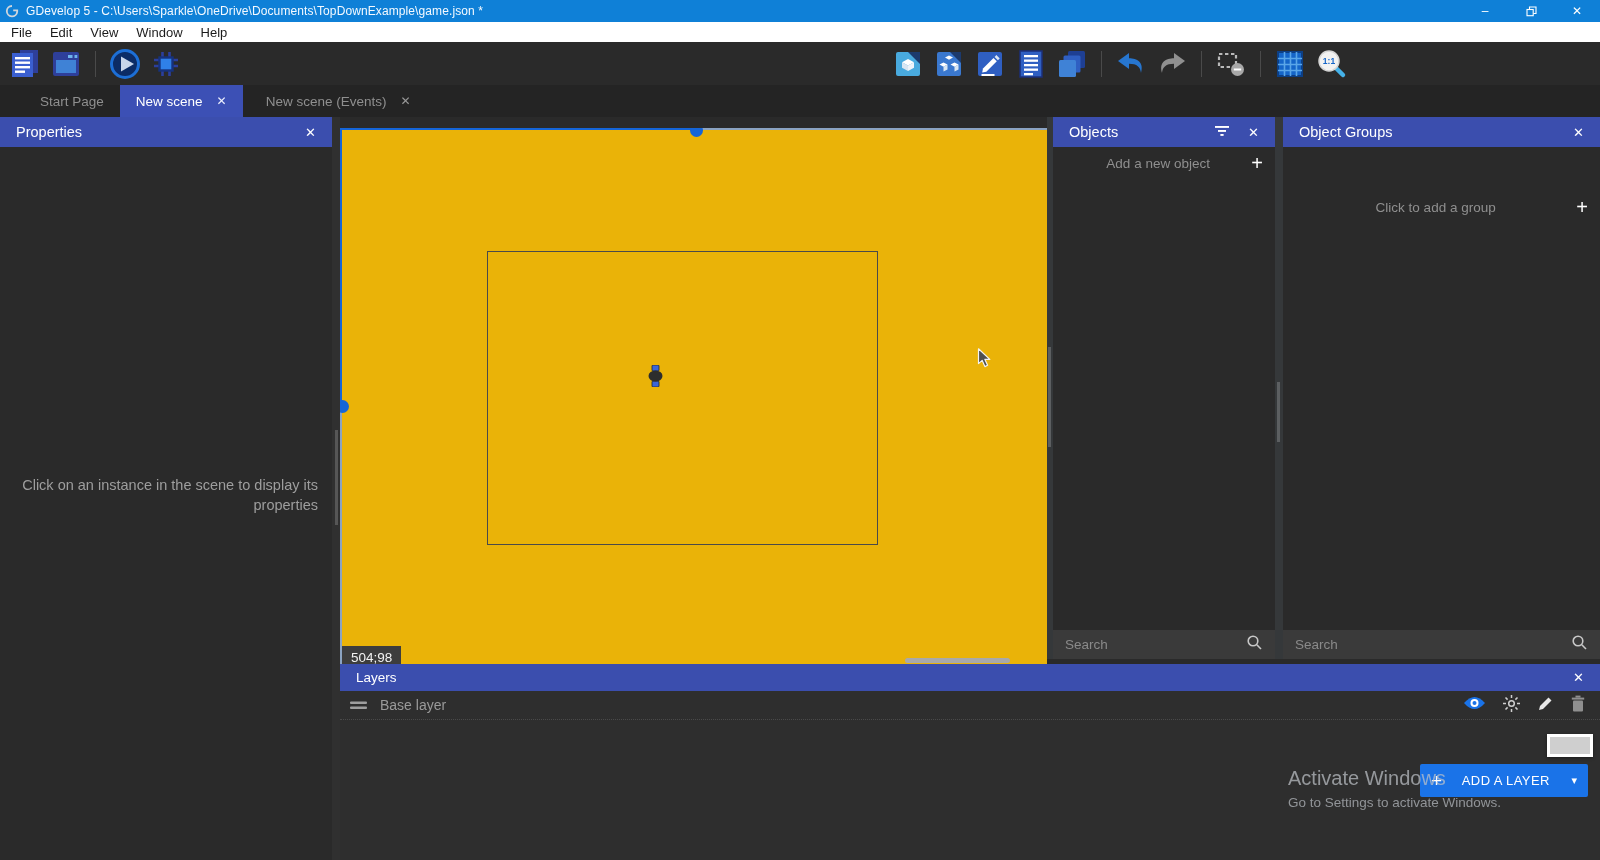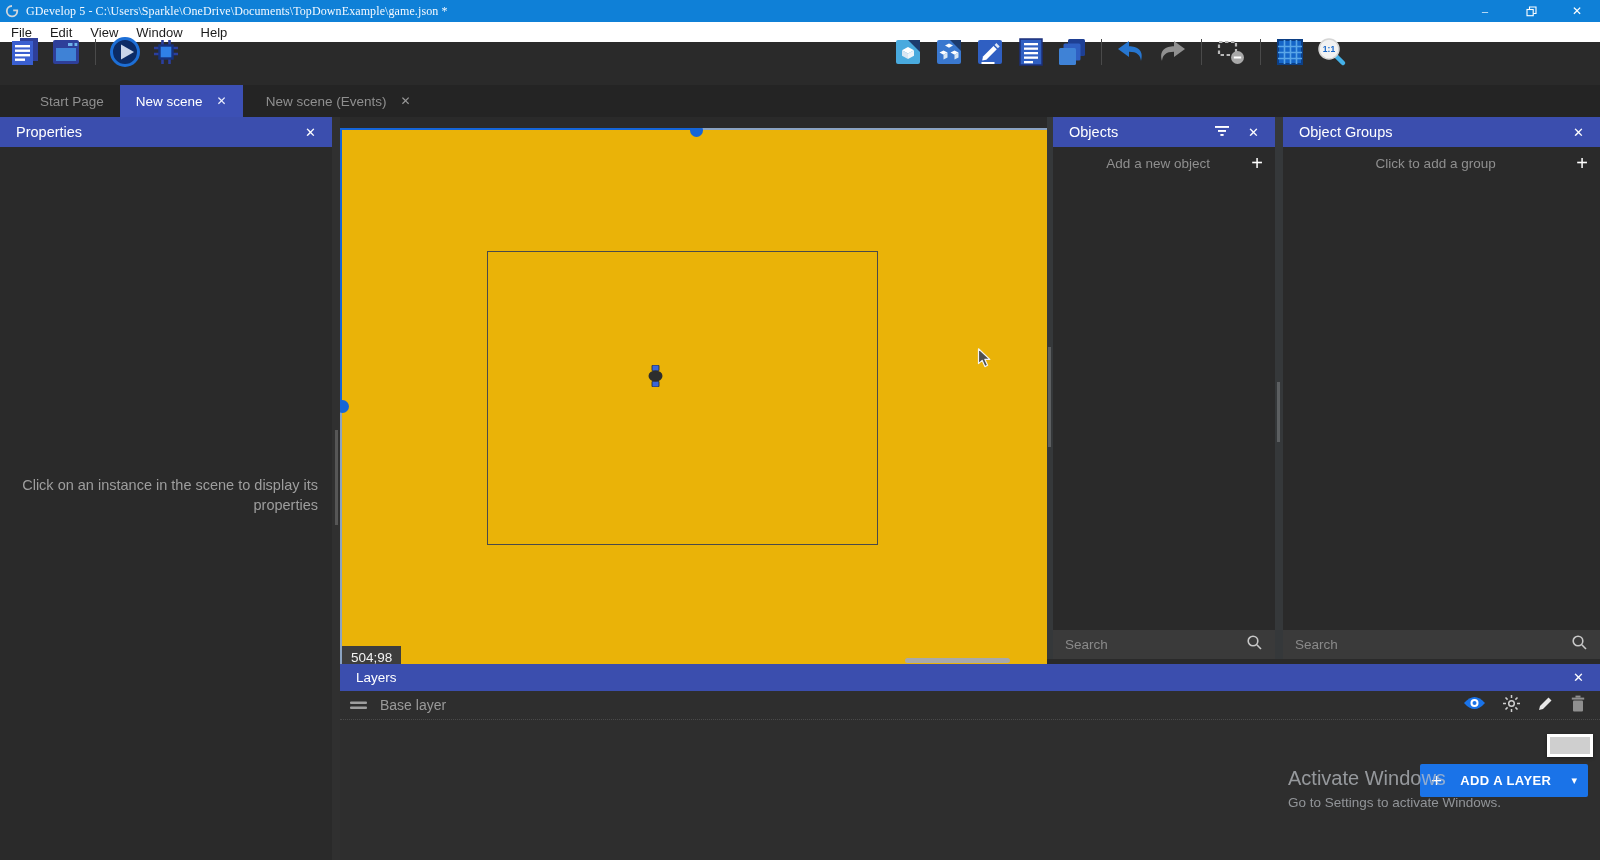--- a/index.html
+++ b/index.html
@@ -1,31 +1,31 @@
 <!DOCTYPE html>
 <html><head>
 <meta charset="utf-8">
 <style>
   * { margin:0; padding:0; box-sizing:border-box; }
   body { background:#1a1a1a; font-family:"Liberation Sans", sans-serif; }
   .app { position:relative; width:1600px; height:860px; background:#2a2a2a; overflow:hidden; font-family:"Liberation Sans", sans-serif; }
 
   
-  .titlebar { position:absolute; left:0; top:0; width:1600px; height:22px; background:#0f80d7; display:flex; align-items:center; color:#fff;font-family:Liberation Serif, serif; }
+  .titlebar { position:absolute; left:0; top:0; width:1600px; height:22px; background:#0f80d7; display:flex; align-items:center; color:#fff; }
   .titlebar .logo { margin:0 7px 0 5px; display:flex; }
   .title-text { font-size:12px; letter-spacing:.1px; color:#f4f9ff; }
   .win-controls { margin-left:auto; display:flex; height:100%; }
   .win-btn { width:46px; height:100%; display:flex; align-items:center; justify-content:center; font-size:12px; color:#fff; }
 
   
   .menubar { position:absolute; left:0; top:22px; width:1600px; height:20px; background:#ffffff; display:flex; align-items:center; padding-left:2px; }
   .menu-item { padding:0 9px; height:100%; display:flex; align-items:center; font-size:13px; color:#1b1b1b; }
 
   
-  .toolbar { position:absolute; left:0; top:42px; width:1356px; height:43px; background:#2a2a2a; display:flex; align-items:flex-end; justify-content:space-between; padding:16px 8px; }
+  .toolbar { position:absolute; left:0; top:42px; width:1356px; height:43px; background:#2a2a2a; display:flex; align-items:center; justify-content:space-between; padding:0 8px; }
   .tool-group { display:flex; align-items:center; gap:7px; }
   .tool-btn { width:34px; height:34px; display:flex; align-items:center; justify-content:center; }
   .tool-sep { width:1px; height:26px; background:#4a4a4a; margin:0 5px; }
 
   
   .tabbar { position:absolute; left:0; top:85px; width:1600px; height:32px; background:#242424; display:flex; align-items:stretch;padding-left:24px; }
   .tab { display:flex; align-items:center; padding:0 16px; font-size:13.5px; color:#8f8f8f; gap:14px; white-space:nowrap; }
   .tab.active { background:#3c50b5; color:#ffffff; }
   .tab-close { font-size:12px; color:#9a9a9a; }
   .tab.active .tab-close { color:#eef1ff; }
@@ -60,42 +60,42 @@
   .divider { position:absolute; top:117px; height:542px; background:#35383a; }
   .d1 { left:1047px; width:6px; }
   .d2 { left:1275px; width:8px; }
   .lane-thumb { position:absolute; left:1px; width:3px; background:#5c5f61; }
   .d1 .lane-thumb { top:230px; height:100px; }
   .d2 .lane-thumb { top:265px; height:60px; left:2px; }
 
   
   .side-panel { position:absolute; top:117px; height:542px; background:#2a2a2a; display:flex; flex-direction:column; }
   .objects { left:1053px; width:222px; }
-  .groups  { left:1283px; width:317px; }
+  .groups  { left:1283px; width:317px;gap:44px; }
   .obj-row { height:31px; background:#2f2f2f; border-bottom:1px solid #3c3c3c; display:flex; align-items:center; padding:0 12px 0 16px; flex:none; }
   .obj-name { flex:1; text-align:center; color:#ececec; font-size:13.5px; }
   .dots { color:#fff; font-size:14px; letter-spacing:0; line-height:10px; }
   .add-row { height:32px; display:flex; align-items:center; padding:0 12px; flex:none; }
   .add-label { flex:1; text-align:center; color:#8f8f8f; font-size:13.5px; }
   .plus { color:#fff; font-size:20px; font-weight:400; line-height:16px; }
   .panel-body { flex:1; }
   .search-bar { height:29px; background:#3a3a3a; display:flex; align-items:center; padding:0 12px; flex:none; }
   .search-input { flex:1; background:transparent; border:none; outline:none; color:#cccccc; font-size:13.5px; font-family:"Liberation Sans",sans-serif; }
   .search-input::placeholder { color:#8a8a8a; opacity:1; }
 
   
   .layers { position:absolute; left:340px; top:664px; width:1260px; height:196px; background:#2e2e2e; }
   .layers .panel-header { height:27px; font-size:13.5px; padding:0 16px; }
   .layer-row { height:29px; display:flex; align-items:center; padding:0 14px 0 10px; border-bottom:1px dotted #4a4a4a; }
   .layer-label { color:#9a9a9a; font-size:14px; margin-left:12px; }
   .layer-icons { margin-left:auto; display:flex; align-items:center; gap:16px; }
   .color-swatch { position:absolute; right:7px; top:70px; width:46px; height:23px; background:#cfcfcf; border:3px solid #ffffff; box-shadow:0 1px 3px rgba(0,0,0,.45); }
   .add-layer-btn { position:absolute; left:1080px; top:100px; width:168px; height:33px; background:#1a73e8; border-radius:2px; display:flex; align-items:center; padding:0 11px; color:#fff; z-index:4; }
   .alb-plus { font-size:19px; font-weight:400; margin-right:6px; line-height:16px; }
-  .alb-label { flex:1; text-align:center; font-size:13px; font-weight:700; letter-spacing:.4px; }
+  .alb-label { flex:1; text-align:center; font-size:13px; font-weight:400; letter-spacing:.4px; }
   .alb-caret { margin-left:8px; font-size:11px; }
   .watermark { position:absolute; left:948px; top:103px; z-index:6; pointer-events:none; color:rgba(190,194,199,.72); }
   .wm1 { font-size:20px; }
   .wm2 { font-size:13.5px; margin-top:5px; color:rgba(170,174,179,.8); }
 </style>
 </head>
 <body>
 
 <div class="app">
 

